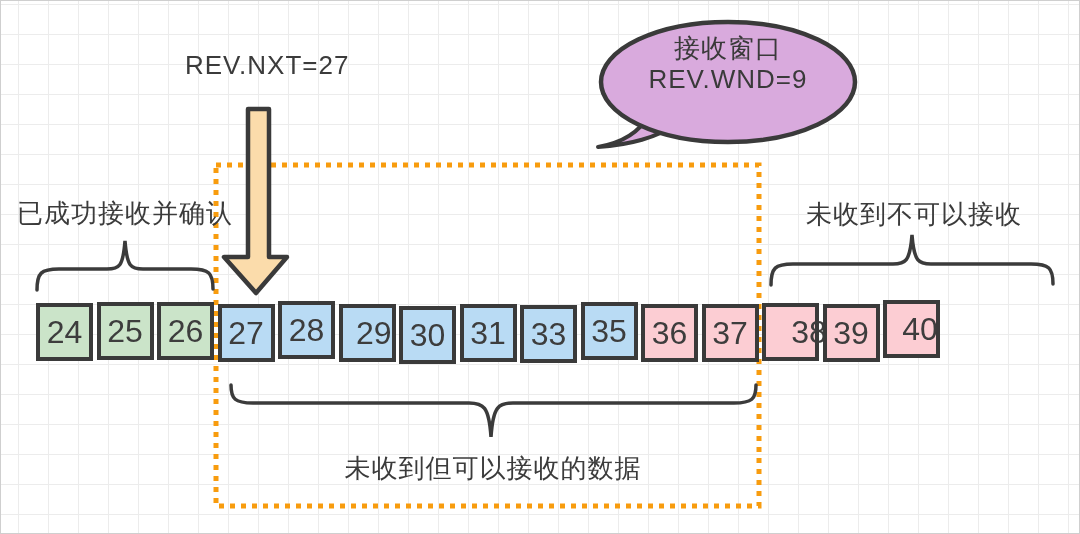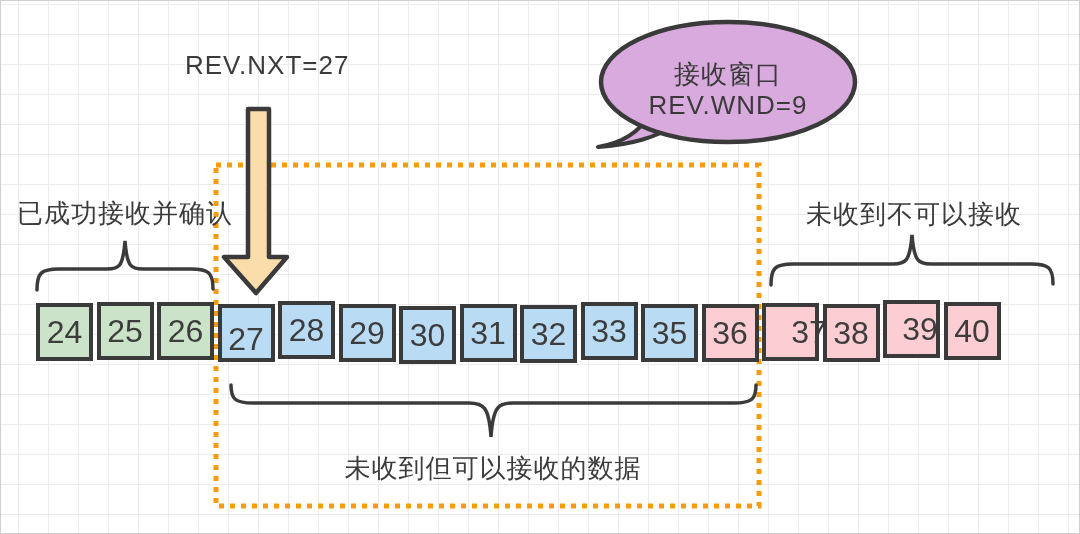--- a/index.html
+++ b/index.html
@@ -27,21 +27,21 @@
     position:absolute;
     font-size:26px;
     color:#3b3b3b;
     white-space:nowrap;
     letter-spacing:1px;
   }
   .lbl.center{text-align:center;}
 
   .bubble-text{
     position:absolute;
-    left:612px;top:58px;width:230px;
+    left:612px;top:32px;width:230px;
     text-align:center;
     font-size:26px;line-height:31px;
     color:#3a3a3a;
     letter-spacing:1px;
   }
 
   
   .seq-row{
     position:absolute;
     left:35px;top:301px;
@@ -55,23 +55,23 @@
     display:flex;align-items:center;justify-content:center;
     font-size:32px;
     color:#3d3d3d;
     background:#fff;
   }
   .cell.acked{background:var(--acked_fill,#cbe4c9);}
   .cell.window{background:var(--window_fill,#b9dbf4);}
   .cell.not_receivable{background:var(--not_receivable_fill,#fccdd3);}
   
   .cell:nth-child(1){transform:translateY(1px);}
-  .cell:nth-child(4){transform:translateY(2px);align-items:flex-end;}
+  .cell:nth-child(4){transform:translateY(2px);}
   .cell:nth-child(5){transform:translateY(-1px);}
-  .cell:nth-child(6){transform:translateY(2px);}
+  .cell:nth-child(6){transform:translateY(2px);justify-content:flex-end;}
   .cell:nth-child(7){transform:translateY(4px);}
   .cell:nth-child(8){transform:translateY(2px);}
   .cell:nth-child(9){transform:translateY(3px);}
   .cell:nth-child(11){transform:translateY(2px);}
   .cell:nth-child(12){transform:translateY(2px);}
   .cell:nth-child(13){transform:translateY(1px);padding-left:37px;}
   .cell:nth-child(14){transform:translateY(2px);}
   .cell:nth-child(15){transform:translateY(-2px);padding-left:17px;}
   .cell:nth-child(17){transform:translateY(-1px);}
 
@@ -133,23 +133,20 @@
       <div class="cell window">
         <span>29</span>
       </div>
       <div class="cell window">
         <span>30</span>
       </div>
       <div class="cell window">
         <span>31</span>
       </div>
       <div class="cell window">
-        <span>32</span>
-      </div>
-      <div class="cell window">
         <span>33</span>
       </div>
       <div class="cell window">
         <span>35</span>
       </div>
       <div class="cell not_receivable">
         <span>36</span>
       </div>
       <div class="cell not_receivable">
         <span>37</span>

